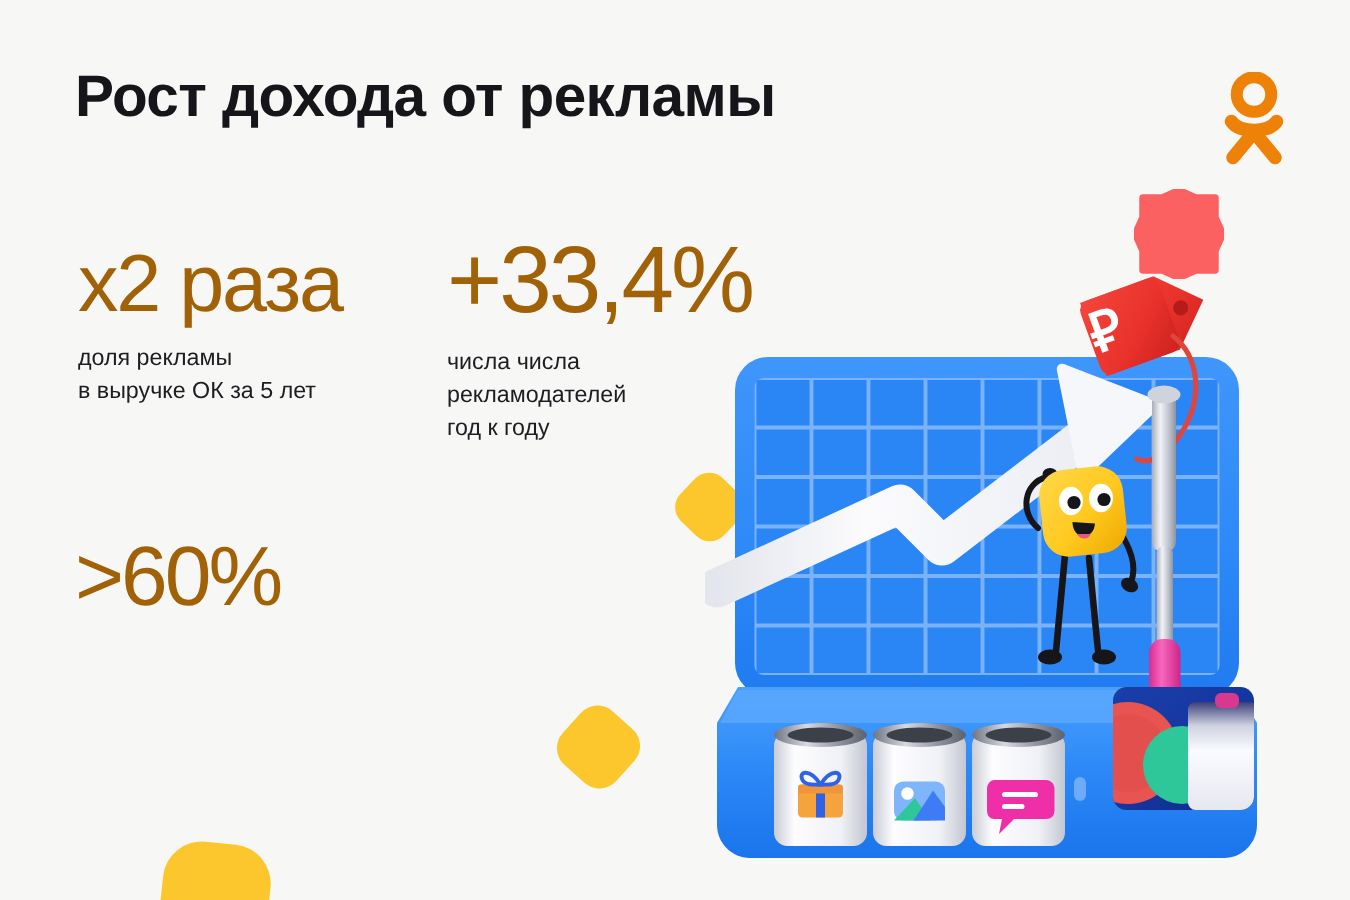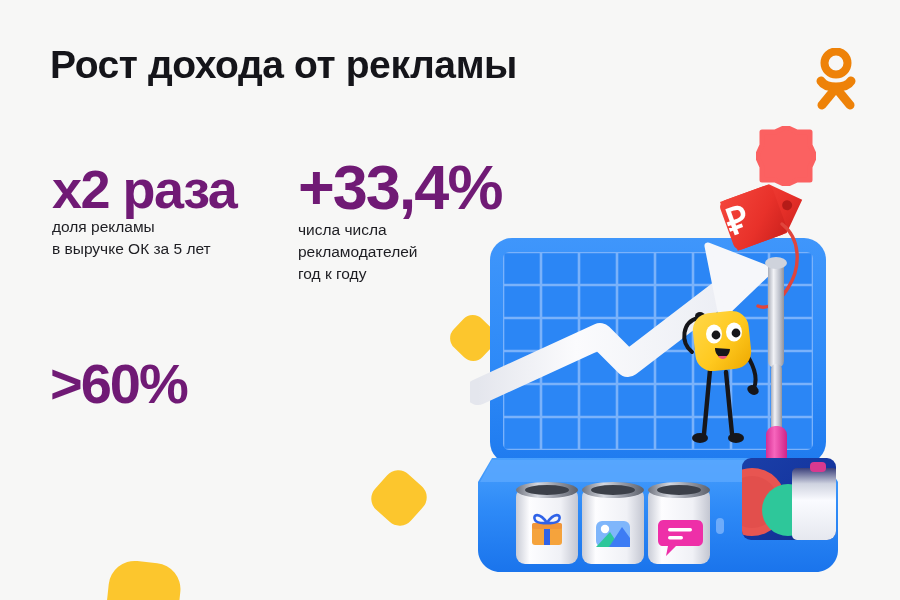--- a/index.html
+++ b/index.html
@@ -42,28 +42,28 @@
     width: 48px;
     height: 62px;
   }
 
   
   .stat {
     position: absolute;
   }
   .stat-value {
     font-size: 54px;
-    font-weight: 700;
-    color: #701a75;
+    font-weight: 400;
+    color: #a16207;
     line-height: 1;
     letter-spacing: -1.5px;
     white-space: nowrap;
   }
   .stat-caption {
-    margin-top: 0;
+    margin-top: 12px;
     font-size: 15.5px;
     font-weight: 400;
     color: #1d1d22;
     line-height: 1.42;
     white-space: pre-line;
   }
   .stat--x2      { left: 52px;  top: 162px; }
   .stat--growth  { left: 298px; top: 156px; }
   .stat--growth .stat-value { font-size: 63px; letter-spacing: -2px; }
   .stat--mobile  { left: 50px;  top: 356px; }

